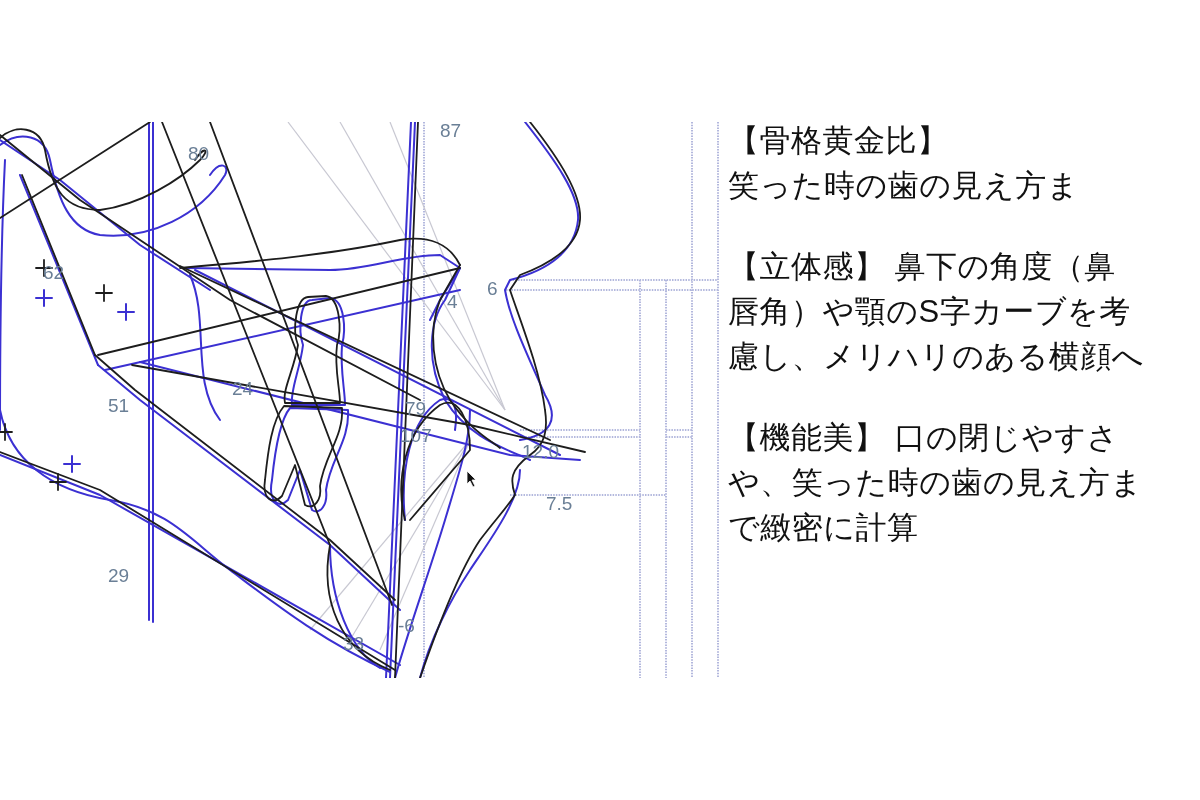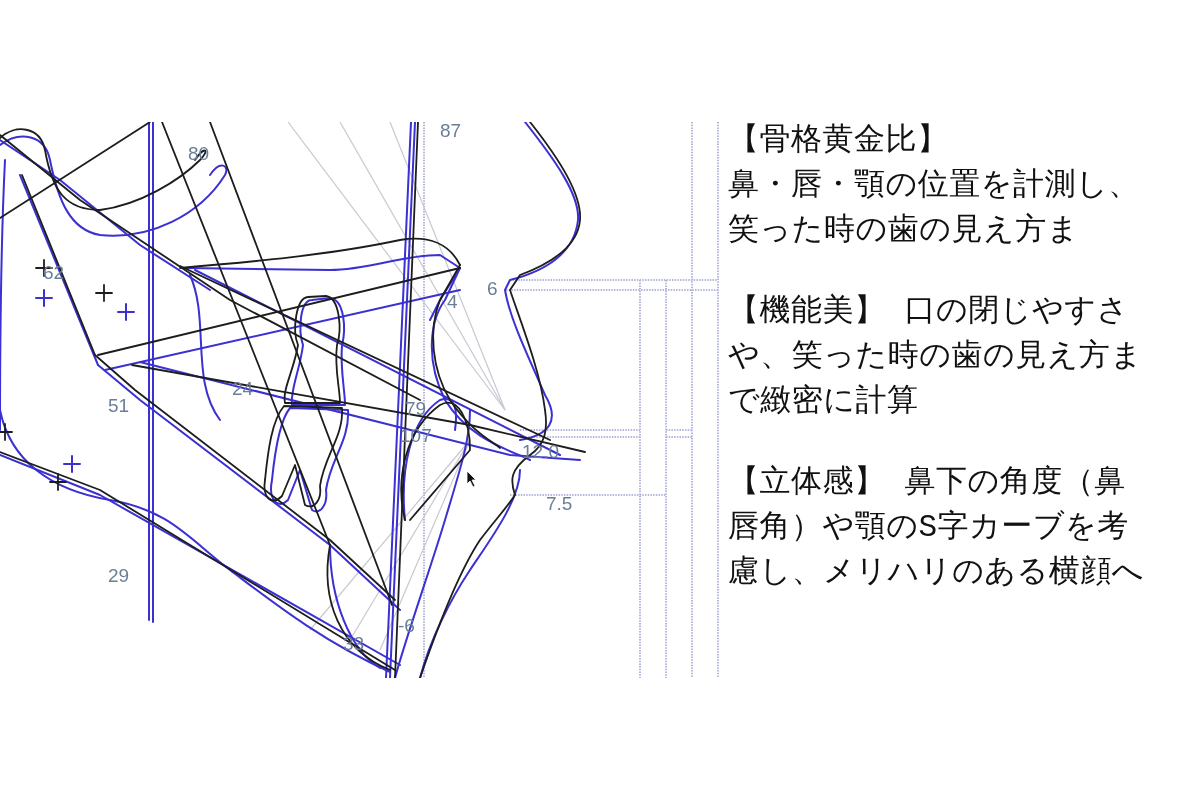--- a/index.html
+++ b/index.html
@@ -2,21 +2,21 @@
 <html><head>
   <meta charset="utf-8">
   <style>
     html, body { margin: 0; padding: 0; background: #ffffff; }
     body { width: 1200px; height: 800px; position: relative; overflow: hidden; font-family: "DejaVu Sans", sans-serif; }
     .tracing { position: absolute; left: 0; top: 122px; width: 720px; height: 556px; overflow: hidden; }
     .tracing svg { display: block; }
     .lbl { font-family: "Liberation Sans", "DejaVu Sans", sans-serif; font-size: 19px; fill: #6a7f96; }
     .panel { position: absolute; left: 728px; top: 118px; width: 472px; color: #111; }
     .block { margin-bottom: 36px; }
-    .line { font-family: Liberation Mono, monospace; font-size: 31px; line-height: 45px; white-space: nowrap; letter-spacing: 0.5px; }
+    .line { font-family: Liberation Sans, sans-serif; font-size: 31px; line-height: 45px; white-space: nowrap; letter-spacing: 0.5px; }
     .cursor { position: absolute; left: 466px; top: 470px; }
   </style>
 </head>
 <body>
 
 <div class="tracing">
   <svg width="720" height="556" viewBox="0 122 720 556" xmlns="http://www.w3.org/2000/svg">
 
     <g stroke="#a6acd8" stroke-width="2" fill="none" stroke-dasharray="1.5 1.2" opacity="0.85">
       <line x1="424" y1="122" x2="424" y2="678"></line>
@@ -123,26 +123,25 @@
   </svg>
 </div>
 
 <svg class="cursor" width="12" height="18" viewBox="0 0 12 18">
   <path d="M1 1 L1 14 L4 11 L7 17 L9 16 L6 10 L10 10 Z" fill="#111" stroke="#fff" stroke-width="0.8"></path>
 </svg>
 
 <div class="panel">
   <div class="block">
     <div class="line">【骨格黄金比】</div>
-    <div class="line">鼻・唇・顎の位置を計測し、</div>
     <div class="line">笑った時の歯の見え方ま</div>
+  </div>
+  <div class="block">
+    <div class="line">【立体感】 鼻下の角度（鼻</div>
+    <div class="line">唇角）や顎のS字カーブを考</div>
+    <div class="line">慮し、メリハリのある横顔へ</div>
   </div>
   <div class="block">
     <div class="line">【機能美】 口の閉じやすさ</div>
     <div class="line">や、笑った時の歯の見え方ま</div>
     <div class="line">で緻密に計算</div>
   </div>
-  <div class="block">
-    <div class="line">【立体感】 鼻下の角度（鼻</div>
-    <div class="line">唇角）や顎のS字カーブを考</div>
-    <div class="line">慮し、メリハリのある横顔へ</div>
-  </div>
 </div>
 
 </body></html>

